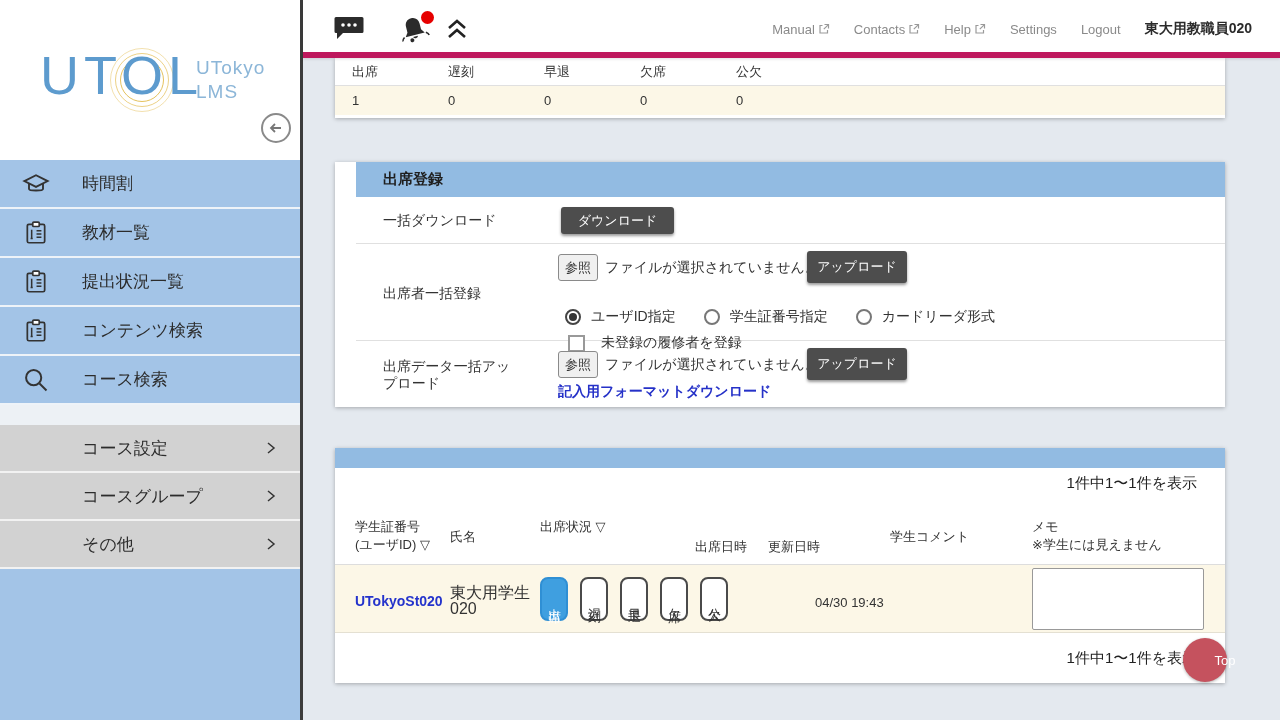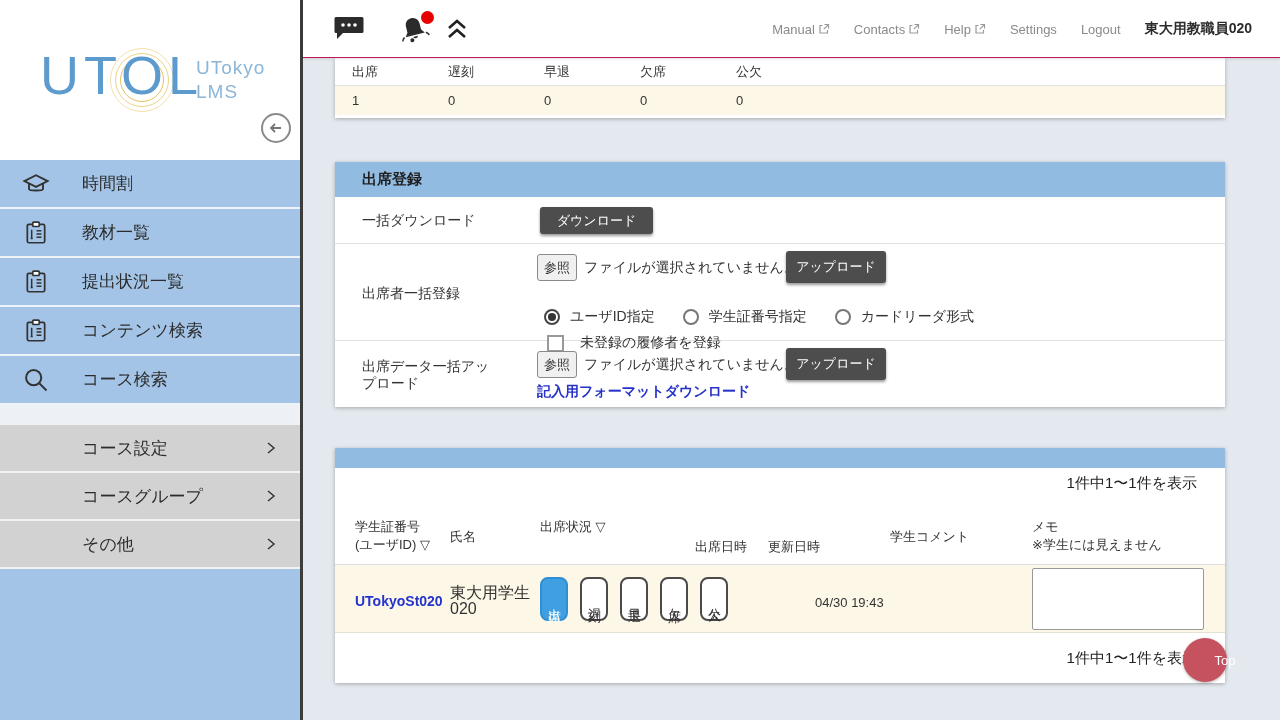--- a/index.html
+++ b/index.html
@@ -23,21 +23,21 @@
   .mi-icon { position:absolute; left:22px; width:28px; height:28px; display:flex; align-items:center; justify-content:center; }
   .mi-label { position:absolute; left:82px; font-size:17px; font-weight:500; color:#2c2c2c; }
   .menu-spacer { height:20px; background:#edf1f5; }
   .submenu-item { position:relative; height:48px; border-bottom:2px solid #f2f2f2; background:#d2d2d2; display:flex; align-items:center; cursor:pointer; }
   .sm-label { position:absolute; left:82px; font-size:17px; font-weight:500; color:#2c2c2c; }
   .sm-chev { position:absolute; right:22px; width:14px; height:14px; }
 
   .side-divider { position:absolute; left:300px; top:0; width:3px; height:720px; background:#3c3c3c; }
 
   
-  .topbar { position:absolute; left:303px; top:0; width:977px; height:58px; background:#ffffff; border-bottom:1px solid #be185d; box-shadow:0 1px 3px rgba(0,0,0,.12); z-index:5; }
+  .topbar { position:absolute; left:303px; top:0; width:977px; height:58px; background:#ffffff; border-bottom:6px solid #be185d; box-shadow:0 1px 3px rgba(0,0,0,.12); z-index:5; }
   .tb-icon { position:absolute; top:14px; cursor:pointer; }
   .tb-chat { left:30px; }
   .tb-bell { left:94px; }
   .tb-collapse { left:143px; top:17px; }
   .bell-dot { position:absolute; left:24px; top:-3px; width:13px; height:13px; border-radius:50%; background:#e60000; }
   .tb-nav { position:absolute; right:28px; top:0; height:58px; display:flex; align-items:center; gap:24px; }
   .nav-link { font-size:13px; color:#8a8a8a; display:flex; align-items:center; gap:3px; cursor:pointer; }
   .username { font-size:14px; font-weight:bold; color:#2b2b2b; }
 
   
@@ -45,21 +45,21 @@
   .panel { position:absolute; left:32px; width:890px; background:#fff; box-shadow:0 1px 4px rgba(0,0,0,.28); }
 
   
   .panel-summary { top:0; height:60px; }
   .sum-row { display:flex; padding-left:17px; }
   .sum-head { height:28px; align-items:center; border-bottom:1px solid #e0e0e0; }
   .sum-data { height:29px; align-items:center; background:#fcf7e7; }
   .sum-cell { width:96px; font-size:13px; color:#333; }
 
   
-  .panel-register { top:104px; height:245px; }
+  .panel-register { top:104px; height:245px;padding-left:21px; }
   .reg-header { height:35px; background:#92bbe2; display:flex; align-items:center; }
   .reg-title { margin-left:27px; font-size:15px; font-weight:bold; color:#1f1f1f; }
   .reg-row { position:relative; border-bottom:1px solid #e0e0e0; }
   .reg-row1 { height:47px; }
   .reg-row2 { height:97px; }
   .reg-row3 { height:66px; border-bottom:none; }
   .reg-label { position:absolute; left:27px; font-size:14px; color:#333; }
   .btn-dark { background:#4d4d4d; color:#fff; border:none; border-radius:3px; font-size:13px; cursor:pointer; box-shadow:0 2px 3px rgba(0,0,0,.4); font-family:inherit; }
   .btn-download { position:absolute; left:205px; top:10px; width:113px; height:27px; }
   .btn-browse { border:1px solid #8a8a8a; background:#f0f0f0; border-radius:3px; font-size:13px; color:#333; width:40px; height:27px; cursor:pointer; font-family:inherit; }

